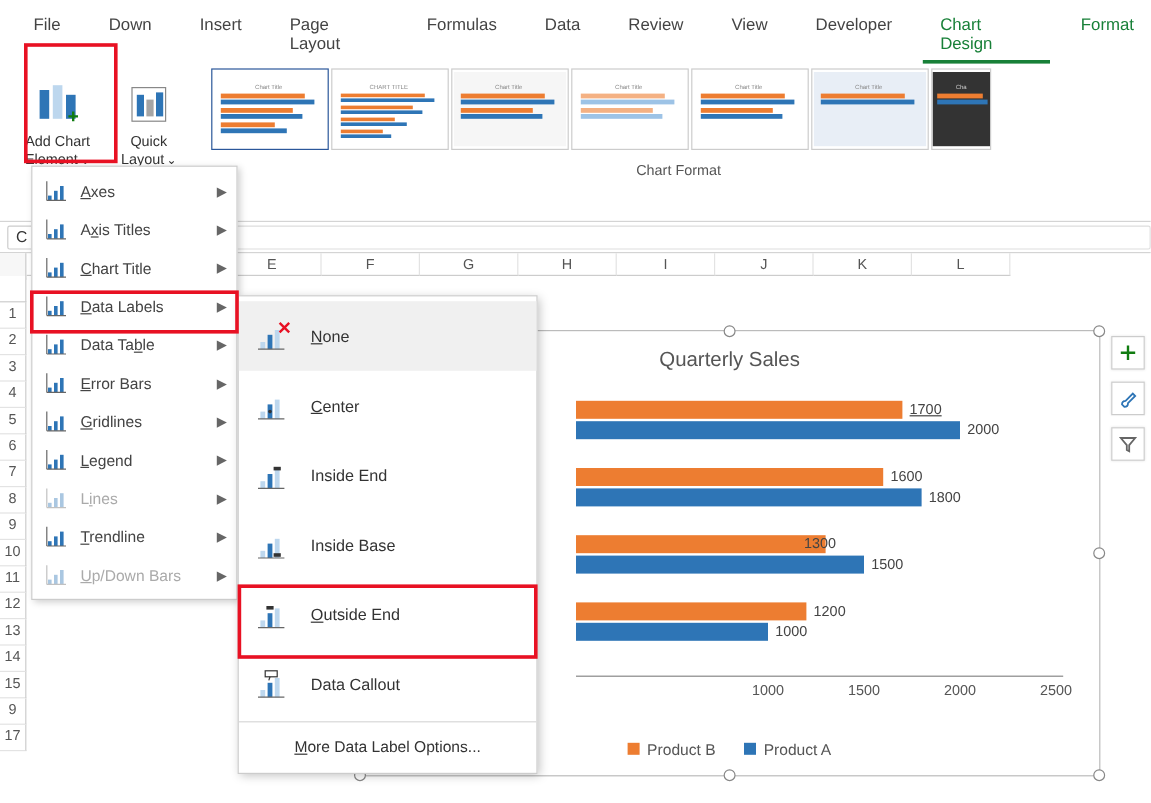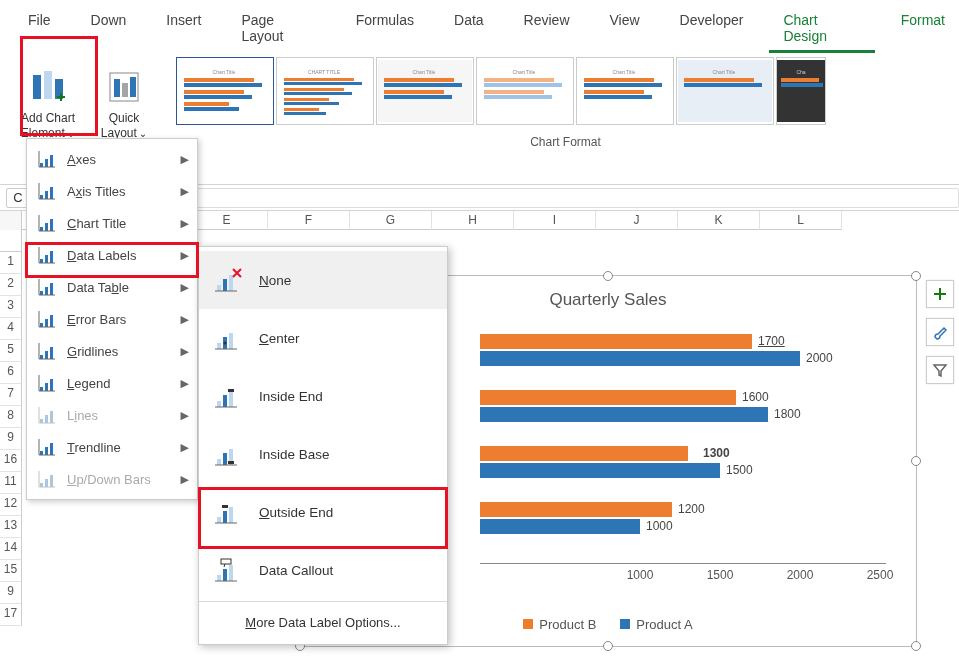--- a/index.html
+++ b/index.html
@@ -245,21 +245,21 @@
       <div style="height: 22px; border-bottom: 1px solid rgb(204, 204, 204);"></div>
       <div>1</div>
       <div>2</div>
       <div>3</div>
       <div>4</div>
       <div>5</div>
       <div>6</div>
       <div>7</div>
       <div>8</div>
       <div>9</div>
-      <div>16</div>
+      <div>10</div>
       <div>11</div>
       <div>12</div>
       <div>13</div>
       <div>14</div>
       <div>15</div>
       <div>9</div>
       <div>17</div>
     </div>
   <div class="grid-cells">
      <div class="cell bold" style="left:178px; top:2px;">Product B</div>
@@ -280,21 +280,21 @@
           <div class="bar barB" style="left: 180px; top: 8px; width: 272px;"></div>
           <div class="bar barA" style="left: 180px; top: 25px; width: 320px;"></div>
           <div class="bar-label" style="left: 458px; top: 8px; text-decoration: underline;">1700</div>
           <div class="bar-label" style="left: 506px; top: 25px;">2000</div>
           <div class="bar barB" style="left: 180px; top: 64px; width: 256px;"></div>
           <div class="bar barA" style="left: 180px; top: 81px; width: 288px;"></div>
           <div class="bar-label" style="left: 442px; top: 64px;">1600</div>
           <div class="bar-label" style="left: 474px; top: 81px;">1800</div>
           <div class="bar barB" style="left: 180px; top: 120px; width: 208px;"></div>
           <div class="bar barA" style="left: 180px; top: 137px; width: 240px;"></div>
-          <div class="bar-label" style="left: 403px; top: 120px; font-weight: bold;">1300</div>
+          <div class="bar-label" style="left: 370px; top: 120px;">1300</div>
           <div class="bar-label" style="left: 426px; top: 137px;">1500</div>
           <div class="bar barB" style="left: 180px; top: 176px; width: 192px;"></div>
           <div class="bar barA" style="left: 180px; top: 193px; width: 160px;"></div>
           <div class="bar-label" style="left: 378px; top: 176px;">1200</div>
           <div class="bar-label" style="left: 346px; top: 193px;">1000</div>
         </div>
         <div class="xaxis-line"></div>
         <div id="xticks"></div>
         <div class="legend">
            <span><span class="sw" style="background:#ed7d31"></span><span>Product B</span></span>

